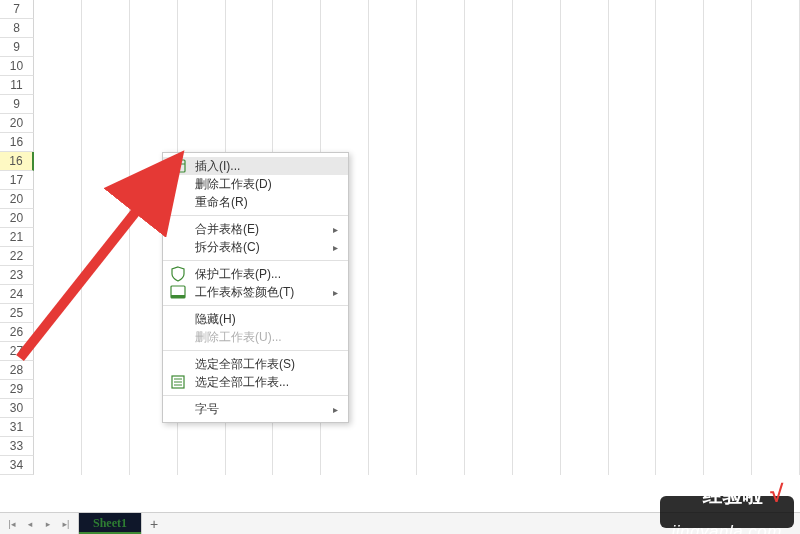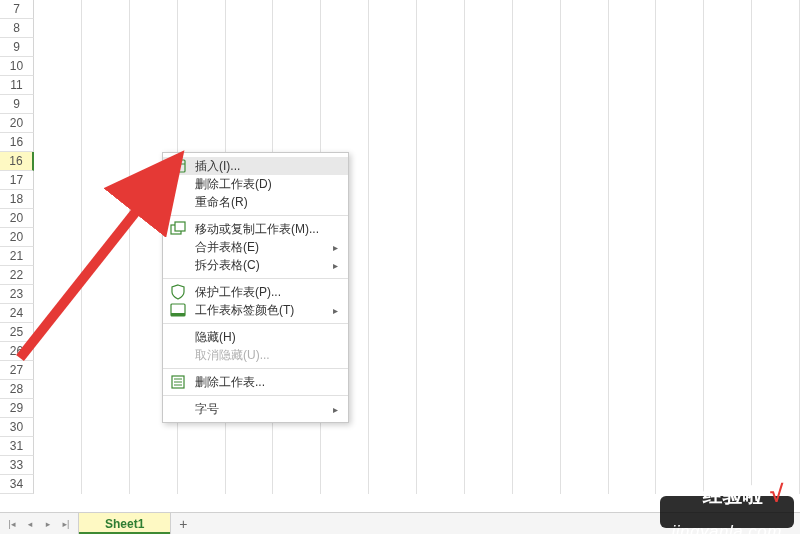--- a/index.html
+++ b/index.html
@@ -13,21 +13,21 @@
   .rowhdr { text-align: center; background: #fff; color: #555; }
   .row { display: flex; }
   .cols { flex: 1; display: flex; }
   .col { flex: 1; border-right: 1px solid #e0e0e0; height: 19px; }
   .active-row .rowhdr { background: #fef9c3; border-right: 2px solid #3e8a34; }
 
   
   .footer { position: absolute; left: 0; right: 0; bottom: 0; height: 22px; background: #f5f5f5; border-top: 1px solid #d0d0d0; display: flex; align-items: stretch; }
   .navbtns { display: flex; align-items: center; padding: 0 4px; gap: 2px; }
   .navbtn { width: 16px; height: 16px; display: flex; align-items: center; justify-content: center; color: #888; font-size: 9px; }
-  .tab { padding: 0 26px; display: flex; align-items: center; border-right: 1px solid #d0d0d0; border-left: 1px solid #d0d0d0; background: #fef9c3; color: #2e7d32; font-weight: bold; position: relative; }
+  .tab { padding: 0 14px; display: flex; align-items: center; border-right: 1px solid #d0d0d0; border-left: 1px solid #d0d0d0; background: #0f172a; color: #2e7d32; font-weight: bold; position: relative; font-family: Liberation Serif, serif; }
   .tab::after { content:""; position:absolute; left:0; right:0; bottom:0; height:2px; background:#3e8a34; }
   .addtab { width: 24px; display:flex; align-items:center; justify-content:center; color:#666; font-size:14px; }
 
   
   .ctxmenu { position: absolute; left: 162px; top: 152px; width: 187px; background: #fff; border: 1px solid #c8c8c8; box-shadow: 2px 2px 6px rgba(0,0,0,0.2); padding: 4px 0; }
   .mitem { display:flex; align-items:center; height: 18px; padding: 0 10px 0 6px; gap: 8px; color:#333; }
   .mitem.hover { background: #e8e8e8; }
   .mitem.disabled { color:#b0b0b0; }
   .micon { width: 18px; height: 18px; display:flex; align-items:center; justify-content:center; color:#3e8a34; }
   .mlabel { flex:1; white-space: nowrap; }
@@ -234,41 +234,20 @@
           <div class="col"></div>
           <div class="col"></div>
           <div class="col"></div>
           <div class="col"></div>
           <div class="col"></div>
           <div class="col"></div>
         </div>
       </div>
       <div class="row">
         <div class="rowhdr">17</div>
-        <div class="cols">
-          <div class="col"></div>
-          <div class="col"></div>
-          <div class="col"></div>
-          <div class="col"></div>
-          <div class="col"></div>
-          <div class="col"></div>
-          <div class="col"></div>
-          <div class="col"></div>
-          <div class="col"></div>
-          <div class="col"></div>
-          <div class="col"></div>
-          <div class="col"></div>
-          <div class="col"></div>
-          <div class="col"></div>
-          <div class="col"></div>
-          <div class="col"></div>
-        </div>
-      </div>
-      <div class="row">
-        <div class="rowhdr">18</div>
         <div class="cols">
           <div class="col"></div>
           <div class="col"></div>
           <div class="col"></div>
           <div class="col"></div>
           <div class="col"></div>
           <div class="col"></div>
           <div class="col"></div>
           <div class="col"></div>
           <div class="col"></div>
@@ -627,29 +606,20 @@
     <div class="mitem">
       <span class="micon"></span>
       <span class="mlabel">删除工作表(D)</span>
     </div>
     <div class="mitem">
       <span class="micon"></span>
       <span class="mlabel">重命名(R)</span>
     </div>
     <div class="msep"></div>
     <div class="mitem">
-      <span class="micon">
-        <svg width="16" height="16" viewBox="0 0 16 16">
-            <rect x="1" y="4" width="10" height="9" fill="none" stroke="#3e8a34" stroke-width="1.2"></rect>
-            <rect x="5" y="1" width="10" height="9" fill="#fff" stroke="#3e8a34" stroke-width="1.2"></rect>
-          </svg>
-      </span>
-      <span class="mlabel">移动或复制工作表(M)...</span>
-    </div>
-    <div class="mitem">
       <span class="micon"></span>
       <span class="mlabel">合并表格(E)</span>
       <span class="marrow">▸</span>
     </div>
     <div class="mitem">
       <span class="micon"></span>
       <span class="mlabel">拆分表格(C)</span>
       <span class="marrow">▸</span>
     </div>
     <div class="msep"></div>
@@ -671,33 +641,37 @@
       <span class="mlabel">工作表标签颜色(T)</span>
       <span class="marrow">▸</span>
     </div>
     <div class="msep"></div>
     <div class="mitem">
       <span class="micon"></span>
       <span class="mlabel">隐藏(H)</span>
     </div>
     <div class="mitem disabled">
       <span class="micon"></span>
-      <span class="mlabel">取消隐藏(U)...</span>
+      <span class="mlabel">删除工作表(U)...</span>
     </div>
     <div class="msep"></div>
+    <div class="mitem">
+      <span class="micon"></span>
+      <span class="mlabel">选定全部工作表(S)</span>
+    </div>
     <div class="mitem">
       <span class="micon">
         <svg width="16" height="16" viewBox="0 0 16 16">
             <rect x="2" y="2" width="12" height="12" fill="none" stroke="#3e8a34" stroke-width="1.2"></rect>
             <line x1="4" y1="5" x2="12" y2="5" stroke="#3e8a34"></line>
             <line x1="4" y1="8" x2="12" y2="8" stroke="#3e8a34"></line>
             <line x1="4" y1="11" x2="12" y2="11" stroke="#3e8a34"></line>
           </svg>
       </span>
-      <span class="mlabel">删除工作表...</span>
+      <span class="mlabel">选定全部工作表...</span>
     </div>
     <div class="msep"></div>
     <div class="mitem">
       <span class="micon"></span>
       <span class="mlabel">字号</span>
       <span class="marrow">▸</span>
     </div>
   </div>
 
   <svg class="arrow-svg" width="800" height="534">

